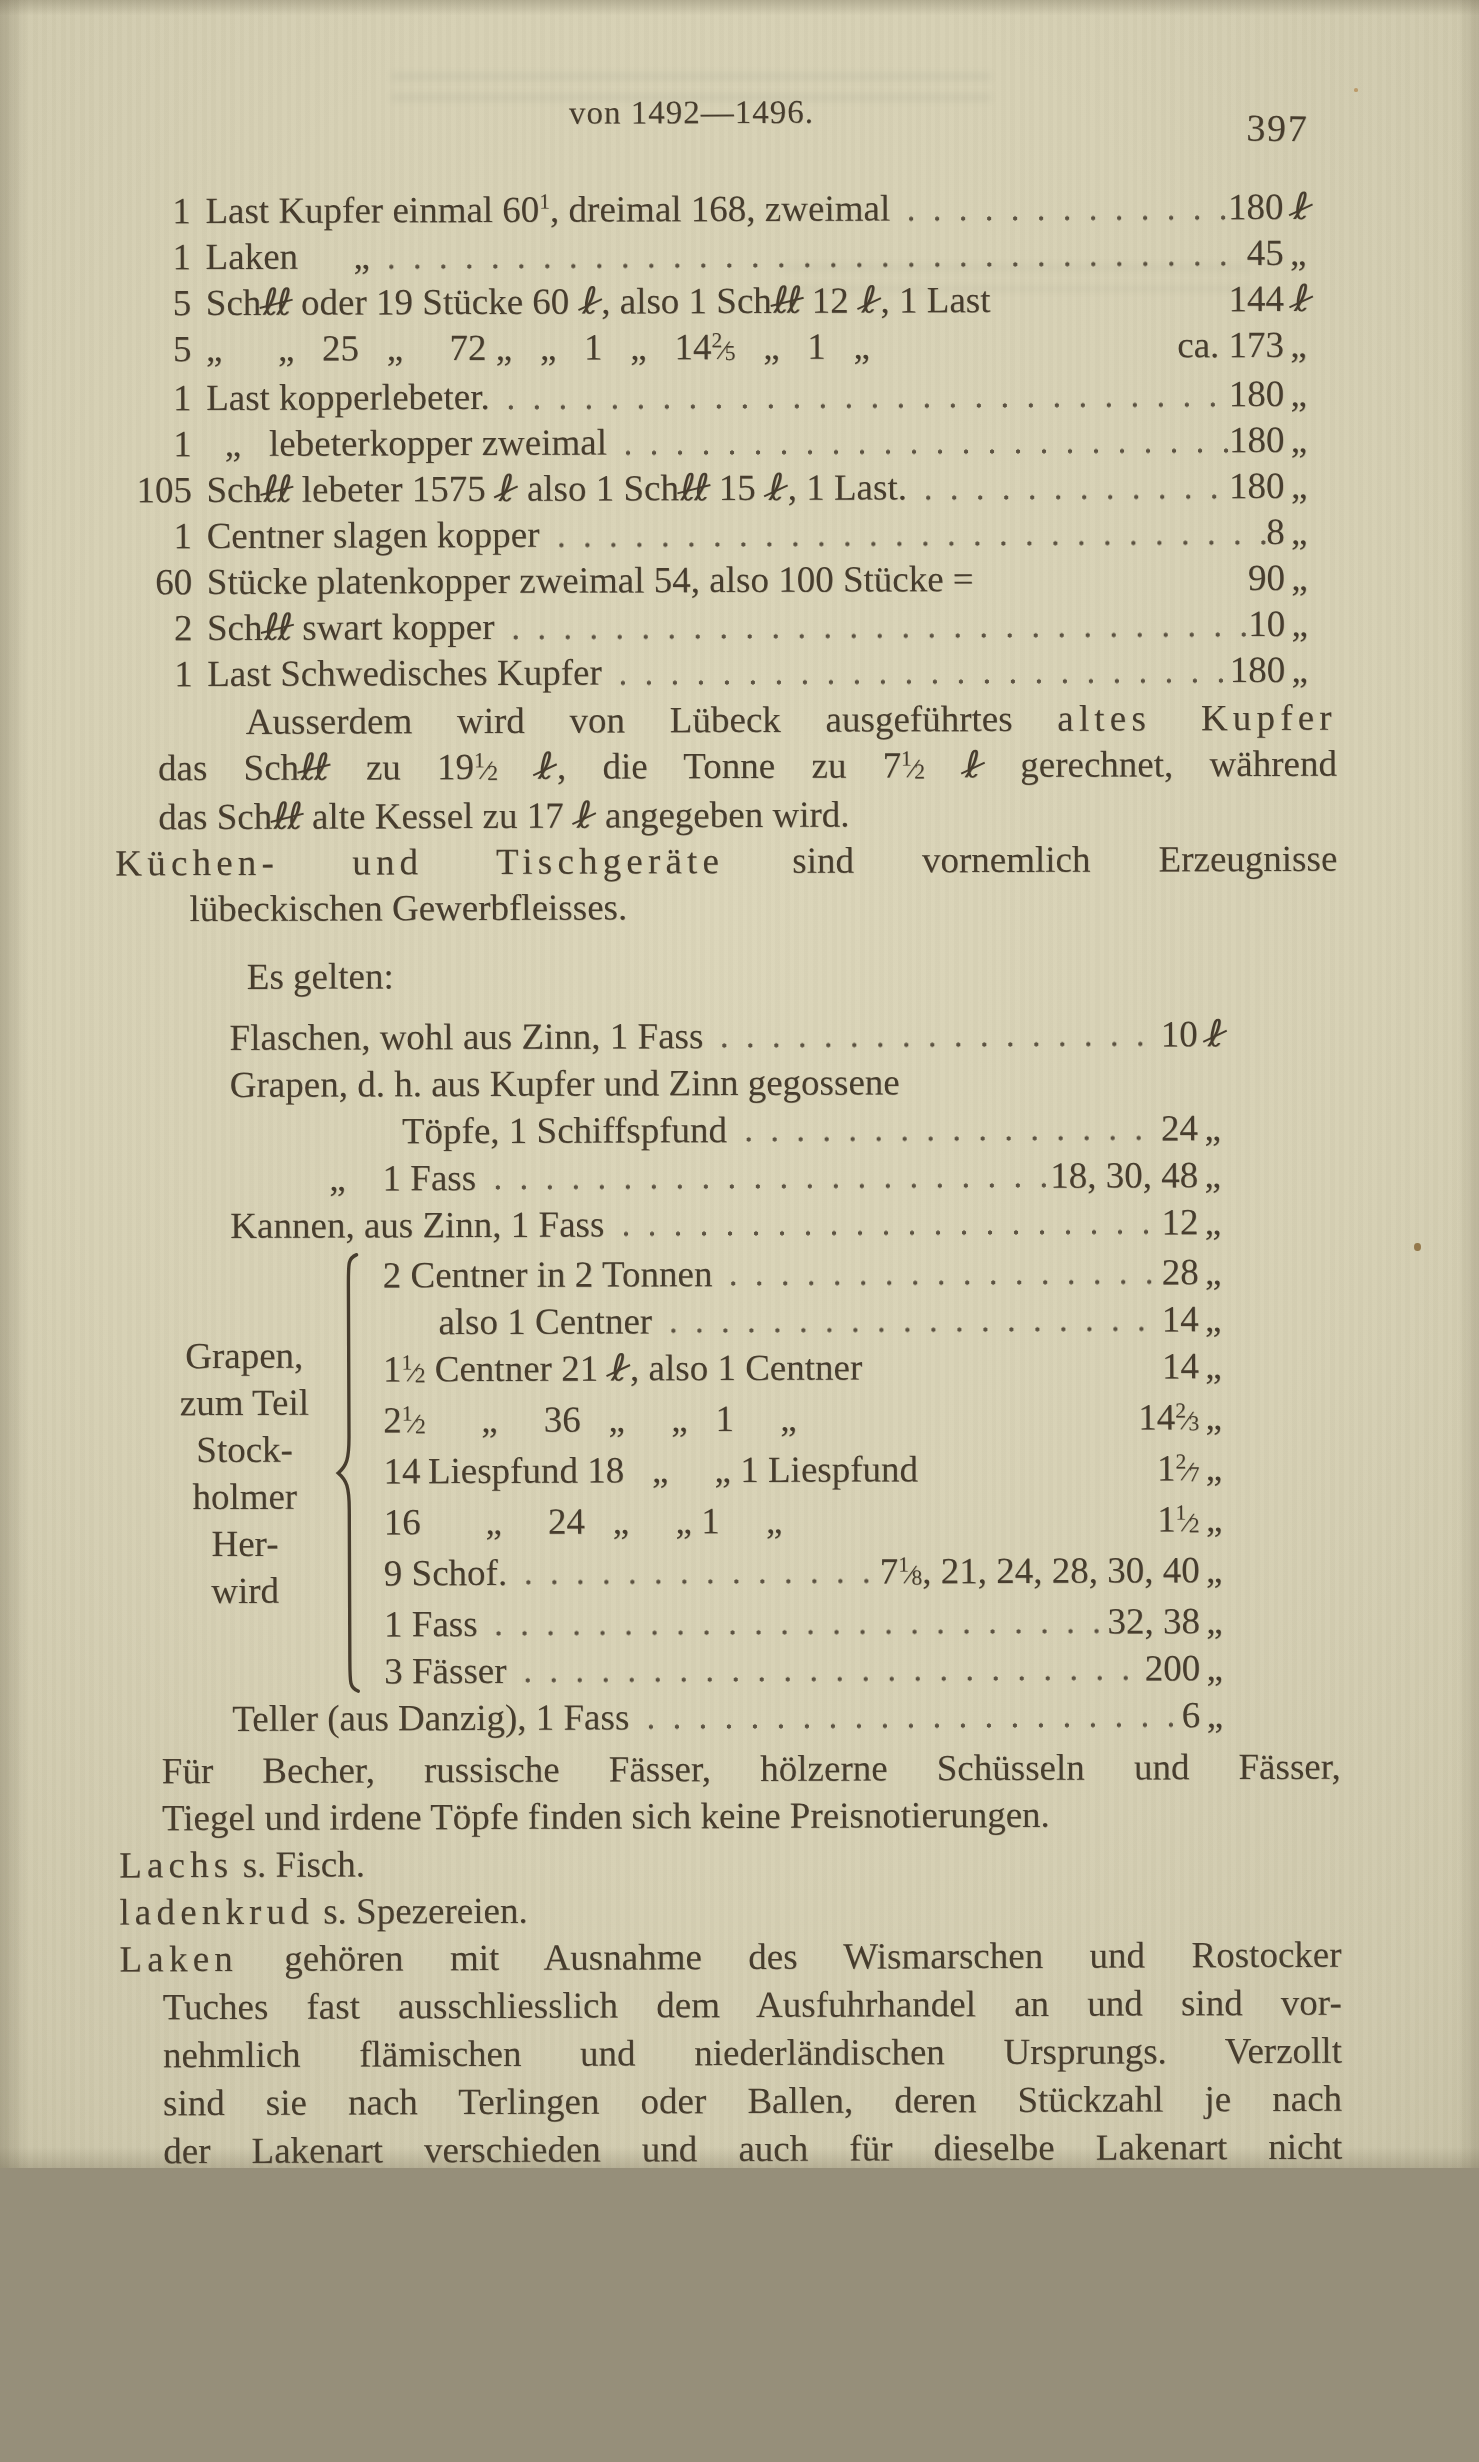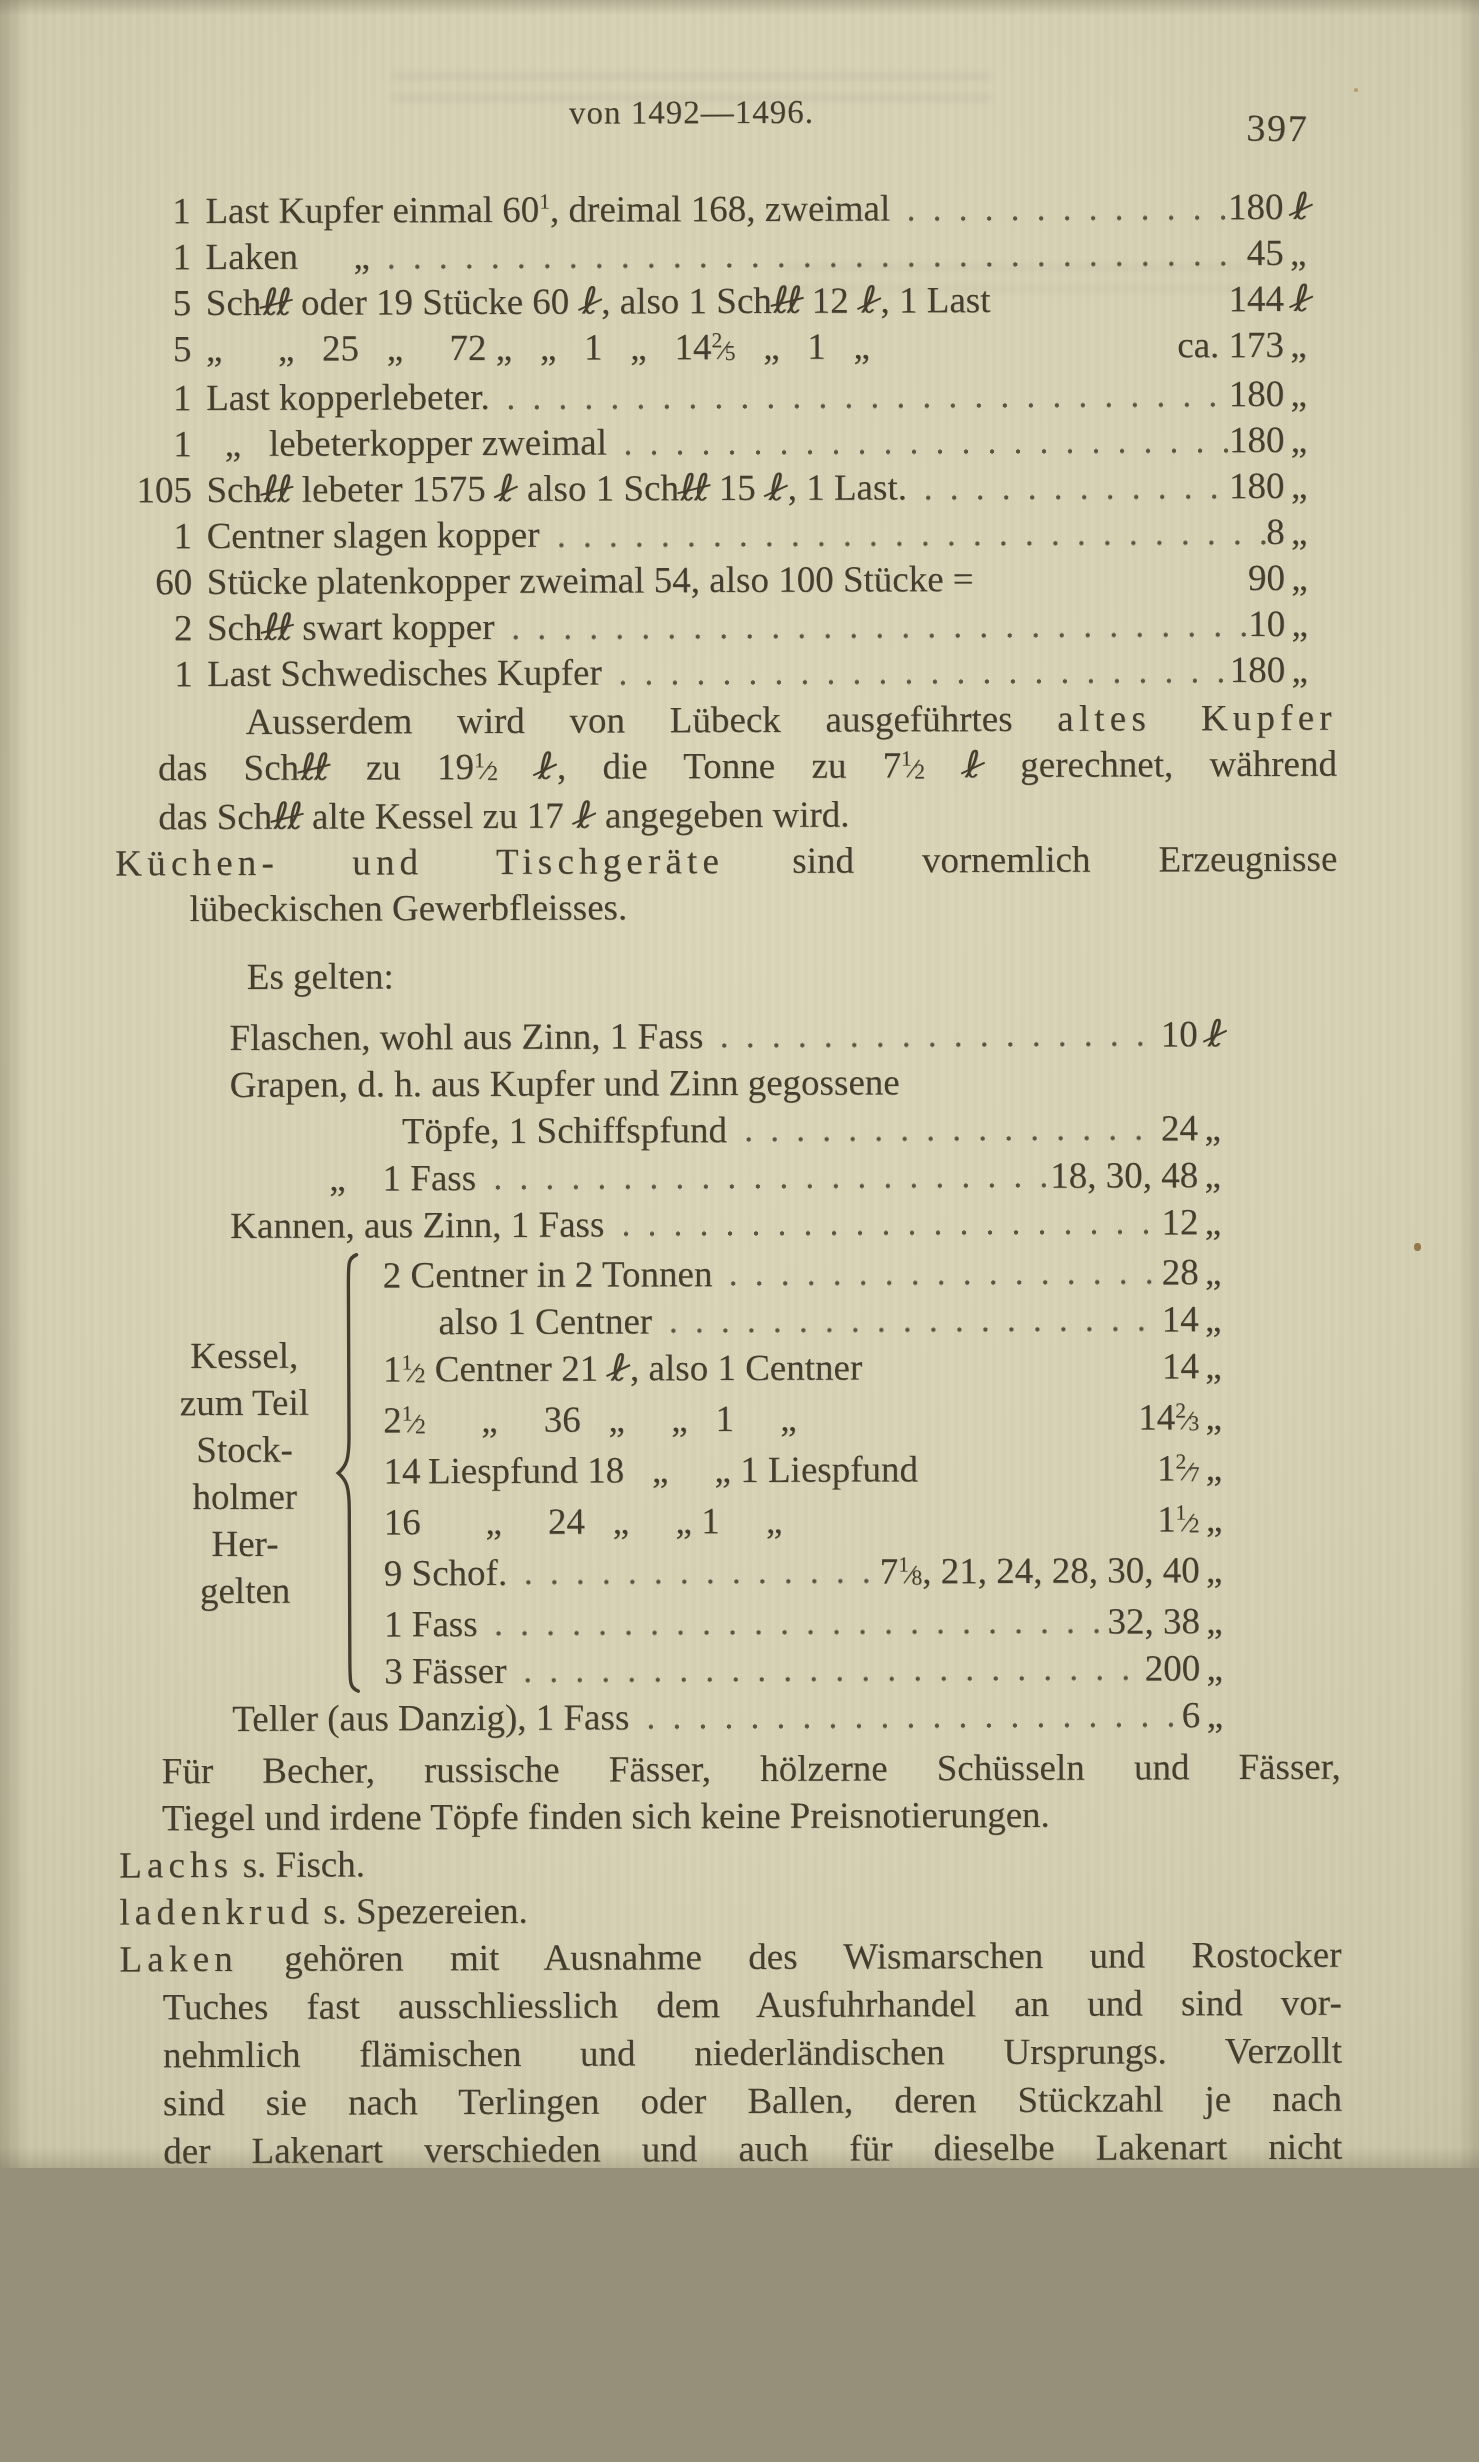--- a/index.html
+++ b/index.html
@@ -126,26 +126,26 @@
     <div id="kitchen-rows">
         <div class="prow k"><span class="desc">Flaschen, wohl aus Zinn, 1 Fass</span><span class="lead"></span><span class="val">10</span><span class="unit"><span class="mk">ℓ</span></span></div>
         <div class="prow k"><span class="desc">Grapen, d. h. aus Kupfer und Zinn gegossene</span><span class="lead off"></span><span class="val"></span><span class="unit"></span></div>
         <div class="prow k k2"><span class="desc">Töpfe, 1 Schiffspfund</span><span class="lead"></span><span class="val">24</span><span class="unit">„</span></div>
         <div class="prow k k1"><span class="desc">„  1 Fass</span><span class="lead"></span><span class="val">18, 30, 48</span><span class="unit">„</span></div>
         <div class="prow k"><span class="desc">Kannen, aus Zinn, 1 Fass</span><span class="lead"></span><span class="val">12</span><span class="unit">„</span></div>
       </div>
 
     <div class="kessel">
       <div class="klabel" id="kessel-label">
-          <span>Kessel,</span>
+          <span>Grapen,</span>
           <span>zum Teil</span>
           <span>Stock-</span>
           <span>holmer</span>
           <span>Her-</span>
-          <span>gelten</span>
+          <span>wird</span>
         </div>
       <svg class="kbrace" viewBox="0 0 58 810" preserveAspectRatio="none" aria-hidden="true">
         <path d="M44 6 C28 12 28 20 28 62 L28 338 C28 380 23 392 7 405 C23 418 28 430 28 472 L28 748 C28 790 28 798 44 804" fill="none" stroke="#473d2e" stroke-width="6.5" stroke-linecap="round"></path>
       </svg>
       <div class="krow" id="kessel-rows">
           <div class="prow k"><span class="desc">2 Centner in 2 Tonnen</span><span class="lead"></span><span class="val">28</span><span class="unit">„</span></div>
           <div class="prow k"><span class="desc">  also 1 Centner</span><span class="lead"></span><span class="val">14</span><span class="unit">„</span></div>
           <div class="prow k"><span class="desc">1<span class="fr"><sup>1</sup><span class="fsl">⁄</span><sub>2</sub></span> Centner 21 <span class="mk">ℓ</span>, also 1 Centner</span><span class="lead off"></span><span class="val">14</span><span class="unit">„</span></div>
           <div class="prow k"><span class="desc">2<span class="fr"><sup>1</sup><span class="fsl">⁄</span><sub>2</sub></span>  „  36  „  „  1  „</span><span class="lead off"></span><span class="val">14<span class="fr"><sup>2</sup><span class="fsl">⁄</span><sub>3</sub></span></span><span class="unit">„</span></div>
           <div class="prow k"><span class="desc">14 Liespfund 18  „  „ 1 Liespfund</span><span class="lead off"></span><span class="val">1<span class="fr"><sup>2</sup><span class="fsl">⁄</span><sub>7</sub></span></span><span class="unit">„</span></div>

